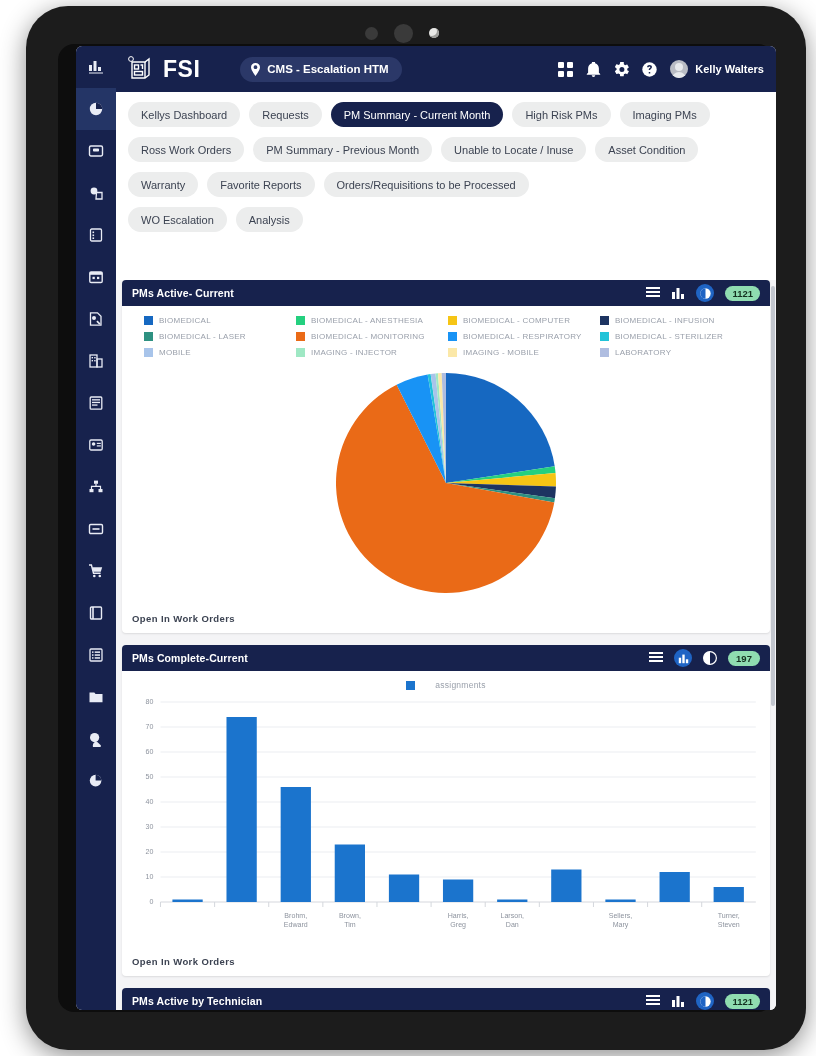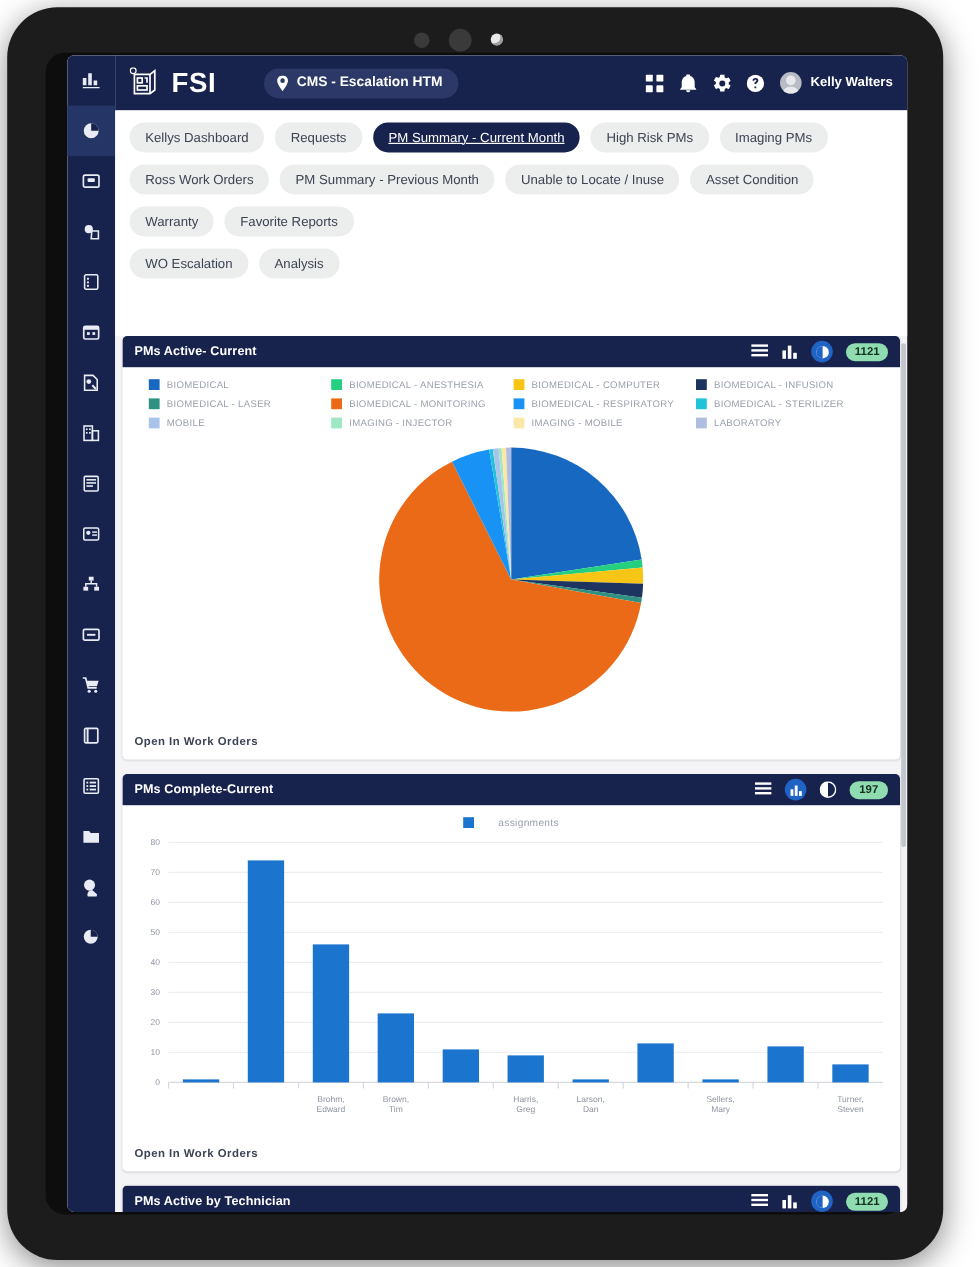--- a/index.html
+++ b/index.html
@@ -6,21 +6,21 @@
   html, body {
     width: 816px; height: 1056px;
     background: #ffffff;
     font-family: "Liberation Sans", sans-serif;
     overflow: hidden;
   }
 
   
   #device-frame {
     position: absolute;
-    left: 6px; top: 6px;
+    left: 26px; top: 6px;
     width: 780px; height: 1044px;
     background: #1c1c1c;
     border-radius: 42px;
     box-shadow: 0 6px 26px rgba(0,0,0,.45);
   }
   #device-bezel-inner {
     position: absolute;
     left: 32px; top: 38px;
     width: 716px; height: 968px;
     background: #0d0d0d;
@@ -119,21 +119,21 @@
     background: #eceded;
     color: #3c4352;
     border-radius: 13px;
     height: 25px;
     display: flex; align-items: center;
     padding: 0 13px;
     font-size: 11px;
     white-space: nowrap;
     cursor: pointer;
   }
-  .chip.active { background: #17224d; color: #ffffff; font-weight: 400; text-decoration: underline; }
+  .chip.active { background: #17224d; color: #ffffff; font-weight: 400; }
 
   
   #content {
     position: absolute; left: 40px; top: 234px;
     width: 660px; height: 730px;
     background: #f4f4f6;
     padding: 0 6px;
     overflow: hidden;
   }
   .card {
@@ -440,20 +440,21 @@
         </div>
         <div class="chip-row">
           <div class="chip">Ross Work Orders</div>
           <div class="chip">PM Summary - Previous Month</div>
           <div class="chip">Unable to Locate / Inuse</div>
           <div class="chip">Asset Condition</div>
         </div>
         <div class="chip-row">
           <div class="chip">Warranty</div>
           <div class="chip">Favorite Reports</div>
+          <div class="chip">Orders/Requisitions to be Processed</div>
         </div>
         <div class="chip-row">
           <div class="chip">WO Escalation</div>
           <div class="chip">Analysis</div>
         </div>
       </section>
 
     <main id="content">
 
       <section class="card">

